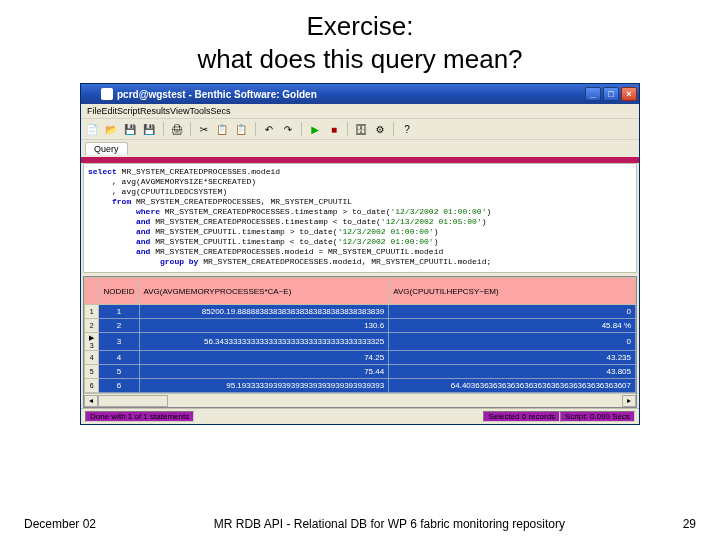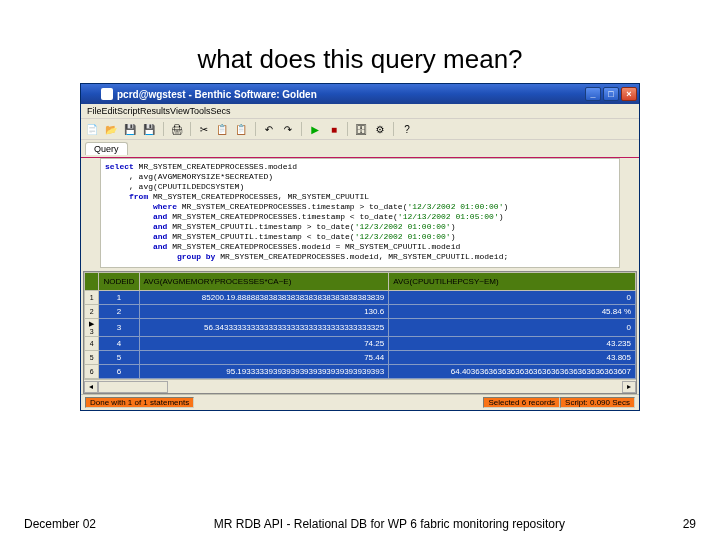--- a/index.html
+++ b/index.html
@@ -75,62 +75,62 @@
   .tb-btn {
     width: 16px; height: 16px;
     display: flex; align-items: center; justify-content: center;
     font-size: 10px;
     border-radius: 2px;
   }
   .tb-sep { width: 1px; height: 14px; background: #c0c0b0; margin: 0 2px; }
   .query-label-row {
     padding: 2px 4px;
     background: #ece9d8;
-    border-bottom: 1px solid #be185d;
+    border-bottom: 6px solid #be185d;
     display: flex;
     align-items: center;
   }
   .query-tab {
     display: inline-block;
     border: 1px solid #c0c0b0;
     border-bottom: none;
     background: #fff;
     padding: 1px 8px;
     font-size: 9px;
     border-radius: 3px 3px 0 0;
   }
   .sql-pane {
     background: #fff;
     border: 1px solid #c0c0b0;
-    margin: 0 19px;
+    margin: 0 2px;
     padding: 3px 4px;
     font-family: "Courier New", monospace;
     font-size: 8px;
     line-height: 1.25;
     height: 110px;
     overflow: hidden;
     white-space: pre;
   }
   .kw { color: #0000c0; font-weight: bold; }
   .id { color: #000; }
   .str { color: #007000; }
   .results-wrap {
     margin: 3px 2px 0 2px;
     border: 1px solid #888;
     background: #fff;
     position: relative;
   }
   .results-table { width: 100%; border-collapse: collapse; font-size: 8px; }
   .results-table th {
-    background: #4d7c0f;
+    background: #fca5a5;
     border: 1px solid #c0c0b0;
     padding: 1px 4px;
     font-weight: normal;
     text-align: left;
-    height: 18px;
+    height: 27px;
     color: #000;
   }
   .results-table td {
     border: 1px solid #849ac4;
     padding: 1px 4px;
     height: 14px;
     color: #fff;
     text-align: right;
   }
   .rownum-col { width: 16px; text-align: center !important; }
@@ -154,37 +154,37 @@
   .hscroll .sbtn { width:14px;height:12px;border:1px solid #aaa;background:#ece9d8;display:flex;align-items:center;justify-content:center;font-size:8px;}
   .hscroll .thumb { width:70px;height:12px;border:1px solid #aaa;background:#ece9d8;}
   .statusbar {
     display: flex;
     border-top: 1px solid #c0c0b0;
     background: #ece9d8;
     font-size: 8px;
     padding: 2px 4px;
     justify-content: space-between;
   }
-  .statusbar .cell { border: 1px inset #d0d0c0; padding: 0 4px; background:#f97316;}
+  .statusbar .cell { border: 1px inset #d0d0c0; padding: 0 4px; background:#a21caf;}
   .footer {
     position: absolute;
     bottom: 9px;
     left: 0; right: 0;
     display: flex;
     justify-content: space-between;
     font-size: 12px;
     padding: 0 24px;
     color: #000;
   }
 </style>
 </head>
 <body>
 
 <div class="slide-title">
-  <br>
+  <span>Exercise:</span><br>
   <span>what does this query mean?</span>
 </div>
 
 <div class="app-window">
   <div class="titlebar">
     <div class="app-icon"></div>
     <div class="titlebar-text">pcrd@wgstest - Benthic Software: Golden</div>
     <div class="win-btns">
       <div class="win-btn">_</div>
       <div class="win-btn">□</div>

